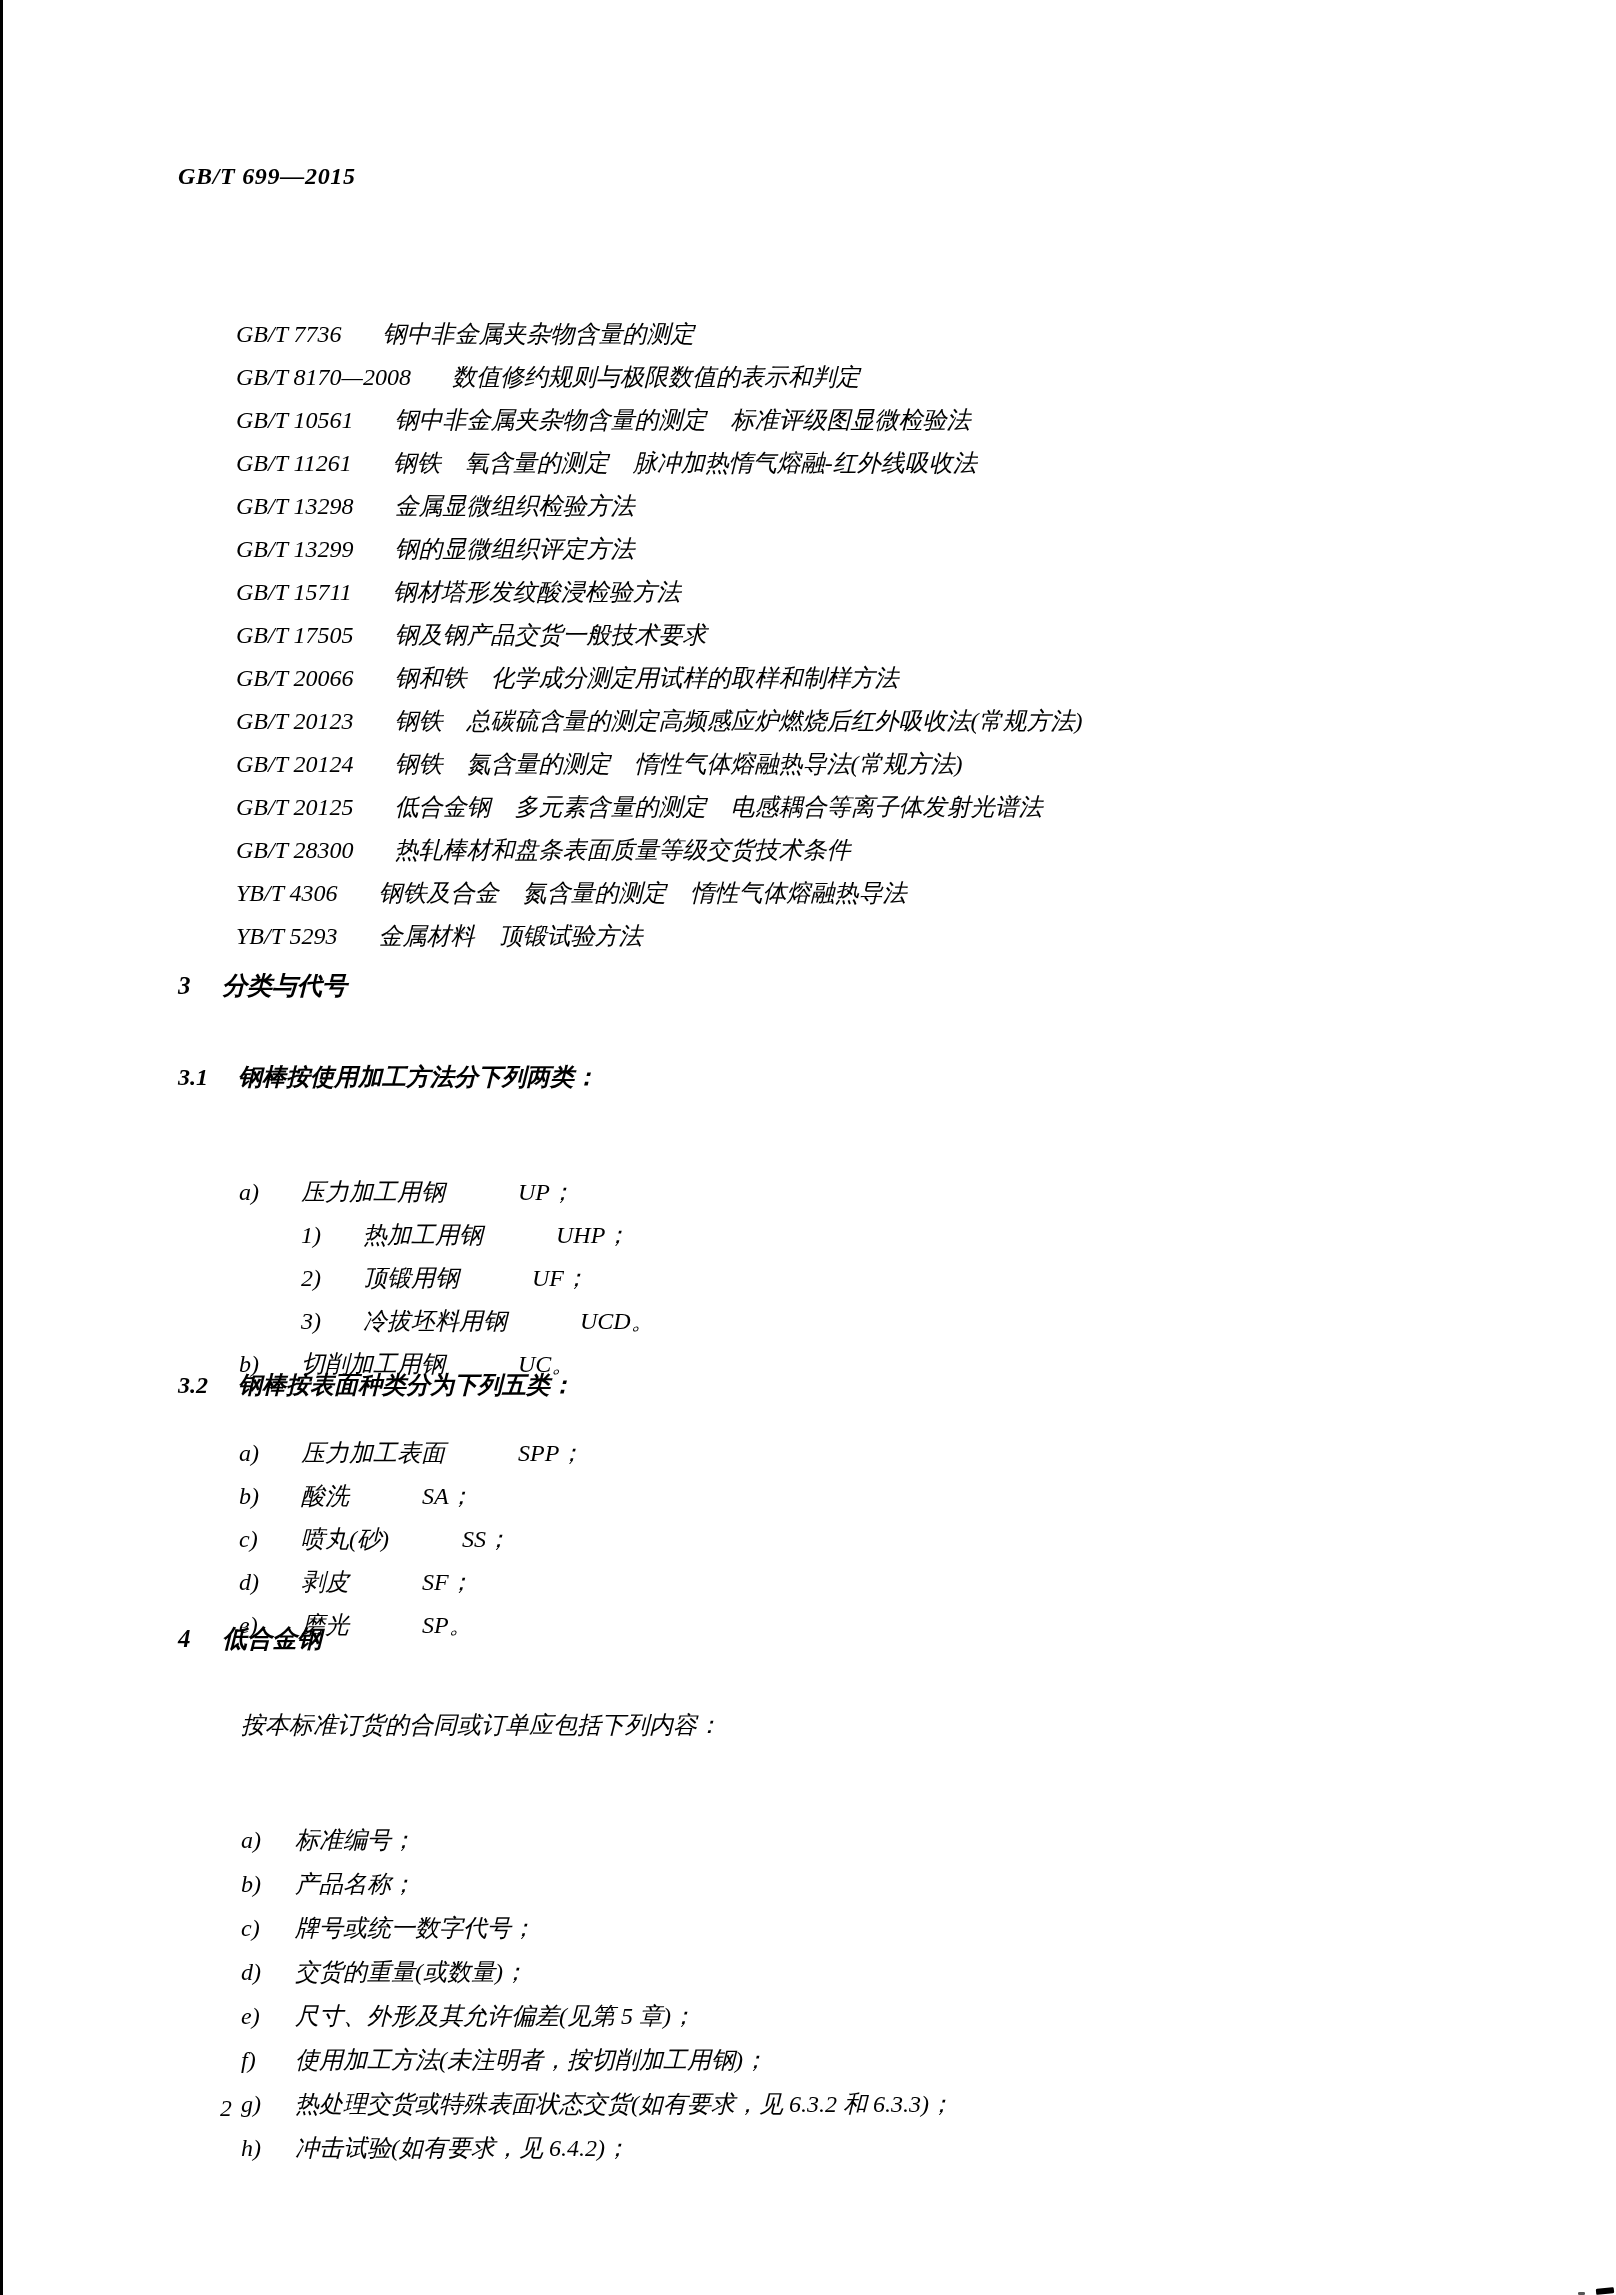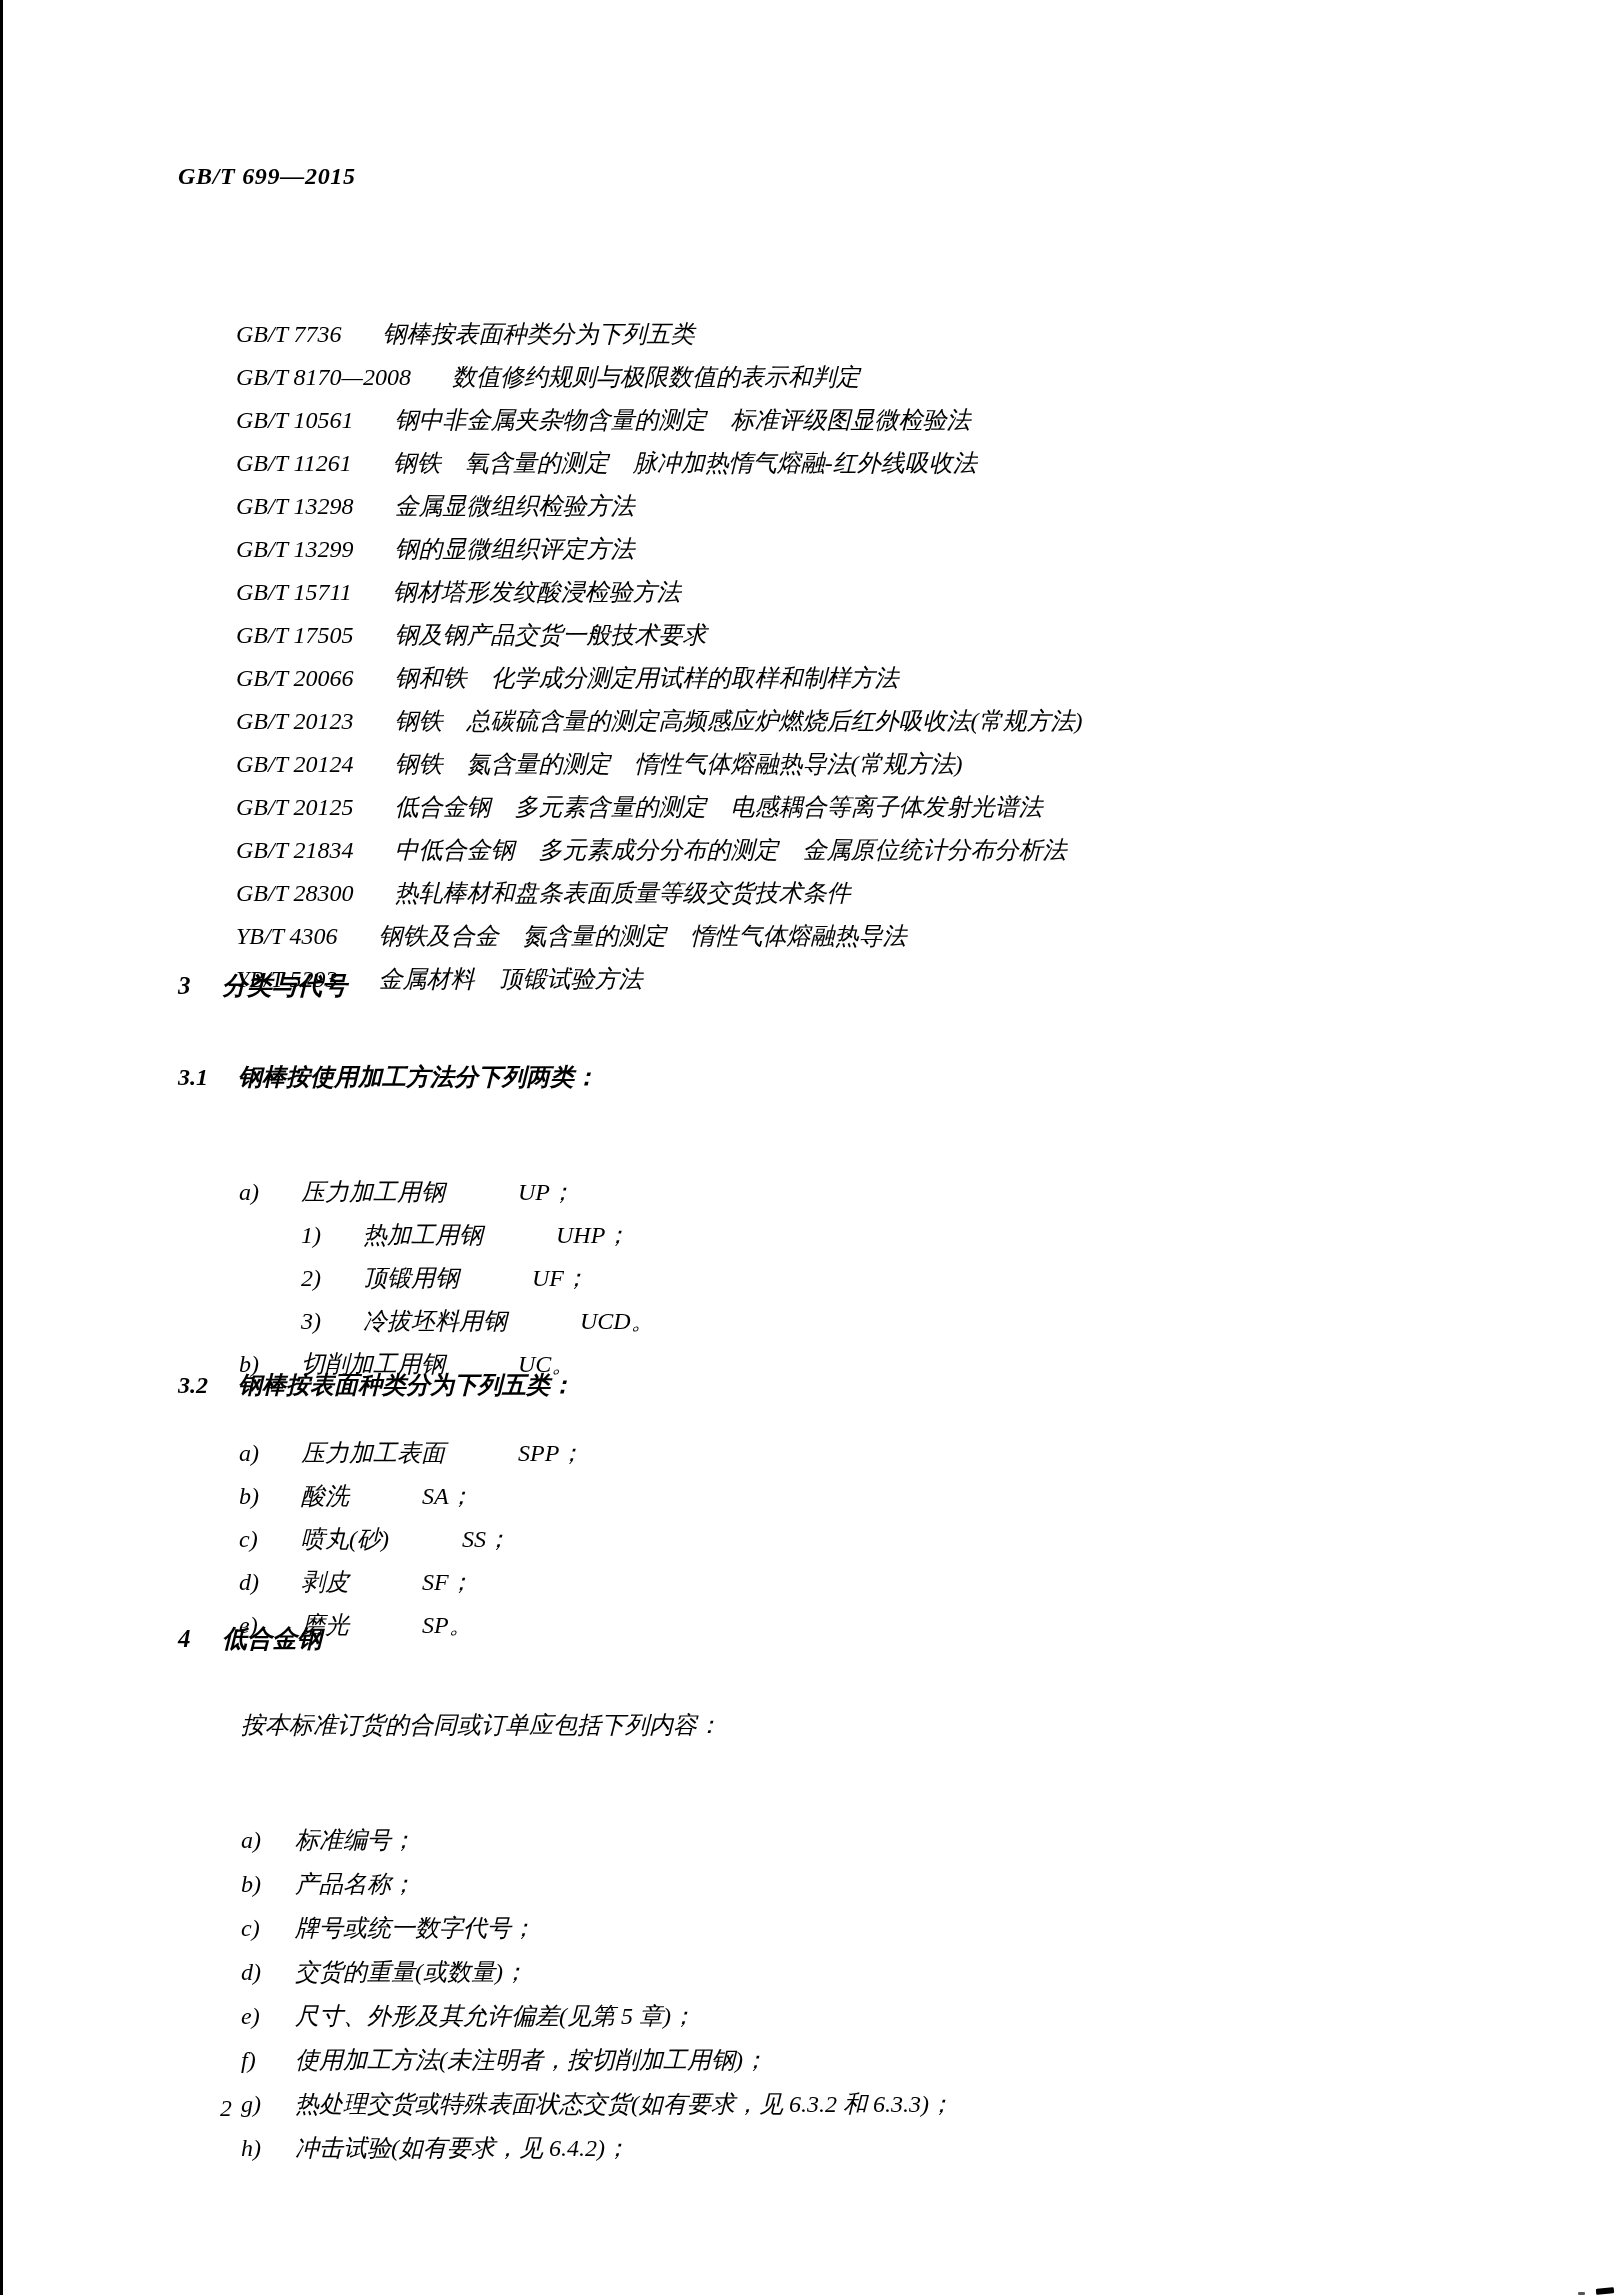--- a/index.html
+++ b/index.html
@@ -55,21 +55,21 @@
 <div id="page">
 
   <div id="edge-line"></div>
 
   <div id="doc-code" class="abs">GB/T 699—2015</div>
 
   <div id="ref-list" class="abs">
     
   <div class="ref-row">
         <span class="ref-code">GB/T 7736</span>
-        <span class="ref-title">钢棒按表面种类分为下列五类</span>
+        <span class="ref-title">钢中非金属夹杂物含量的测定</span>
       </div><div class="ref-row">
         <span class="ref-code">GB/T 8170—2008</span>
         <span class="ref-title">数值修约规则与极限数值的表示和判定</span>
       </div><div class="ref-row">
         <span class="ref-code">GB/T 10561</span>
         <span class="ref-title">钢中非金属夹杂物含量的测定　标准评级图显微检验法</span>
       </div><div class="ref-row">
         <span class="ref-code">GB/T 11261</span>
         <span class="ref-title">钢铁　氧含量的测定　脉冲加热惰气熔融-红外线吸收法</span>
       </div><div class="ref-row">
@@ -89,23 +89,20 @@
         <span class="ref-title">钢和铁　化学成分测定用试样的取样和制样方法</span>
       </div><div class="ref-row">
         <span class="ref-code">GB/T 20123</span>
         <span class="ref-title">钢铁　总碳硫含量的测定高频感应炉燃烧后红外吸收法(常规方法)</span>
       </div><div class="ref-row">
         <span class="ref-code">GB/T 20124</span>
         <span class="ref-title">钢铁　氮含量的测定　惰性气体熔融热导法(常规方法)</span>
       </div><div class="ref-row">
         <span class="ref-code">GB/T 20125</span>
         <span class="ref-title">低合金钢　多元素含量的测定　电感耦合等离子体发射光谱法</span>
-      </div><div class="ref-row">
-        <span class="ref-code">GB/T 21834</span>
-        <span class="ref-title">中低合金钢　多元素成分分布的测定　金属原位统计分布分析法</span>
       </div><div class="ref-row">
         <span class="ref-code">GB/T 28300</span>
         <span class="ref-title">热轧棒材和盘条表面质量等级交货技术条件</span>
       </div><div class="ref-row">
         <span class="ref-code">YB/T 4306</span>
         <span class="ref-title">钢铁及合金　氮含量的测定　惰性气体熔融热导法</span>
       </div><div class="ref-row">
         <span class="ref-code">YB/T 5293</span>
         <span class="ref-title">金属材料　顶锻试验方法</span>
       </div></div>

